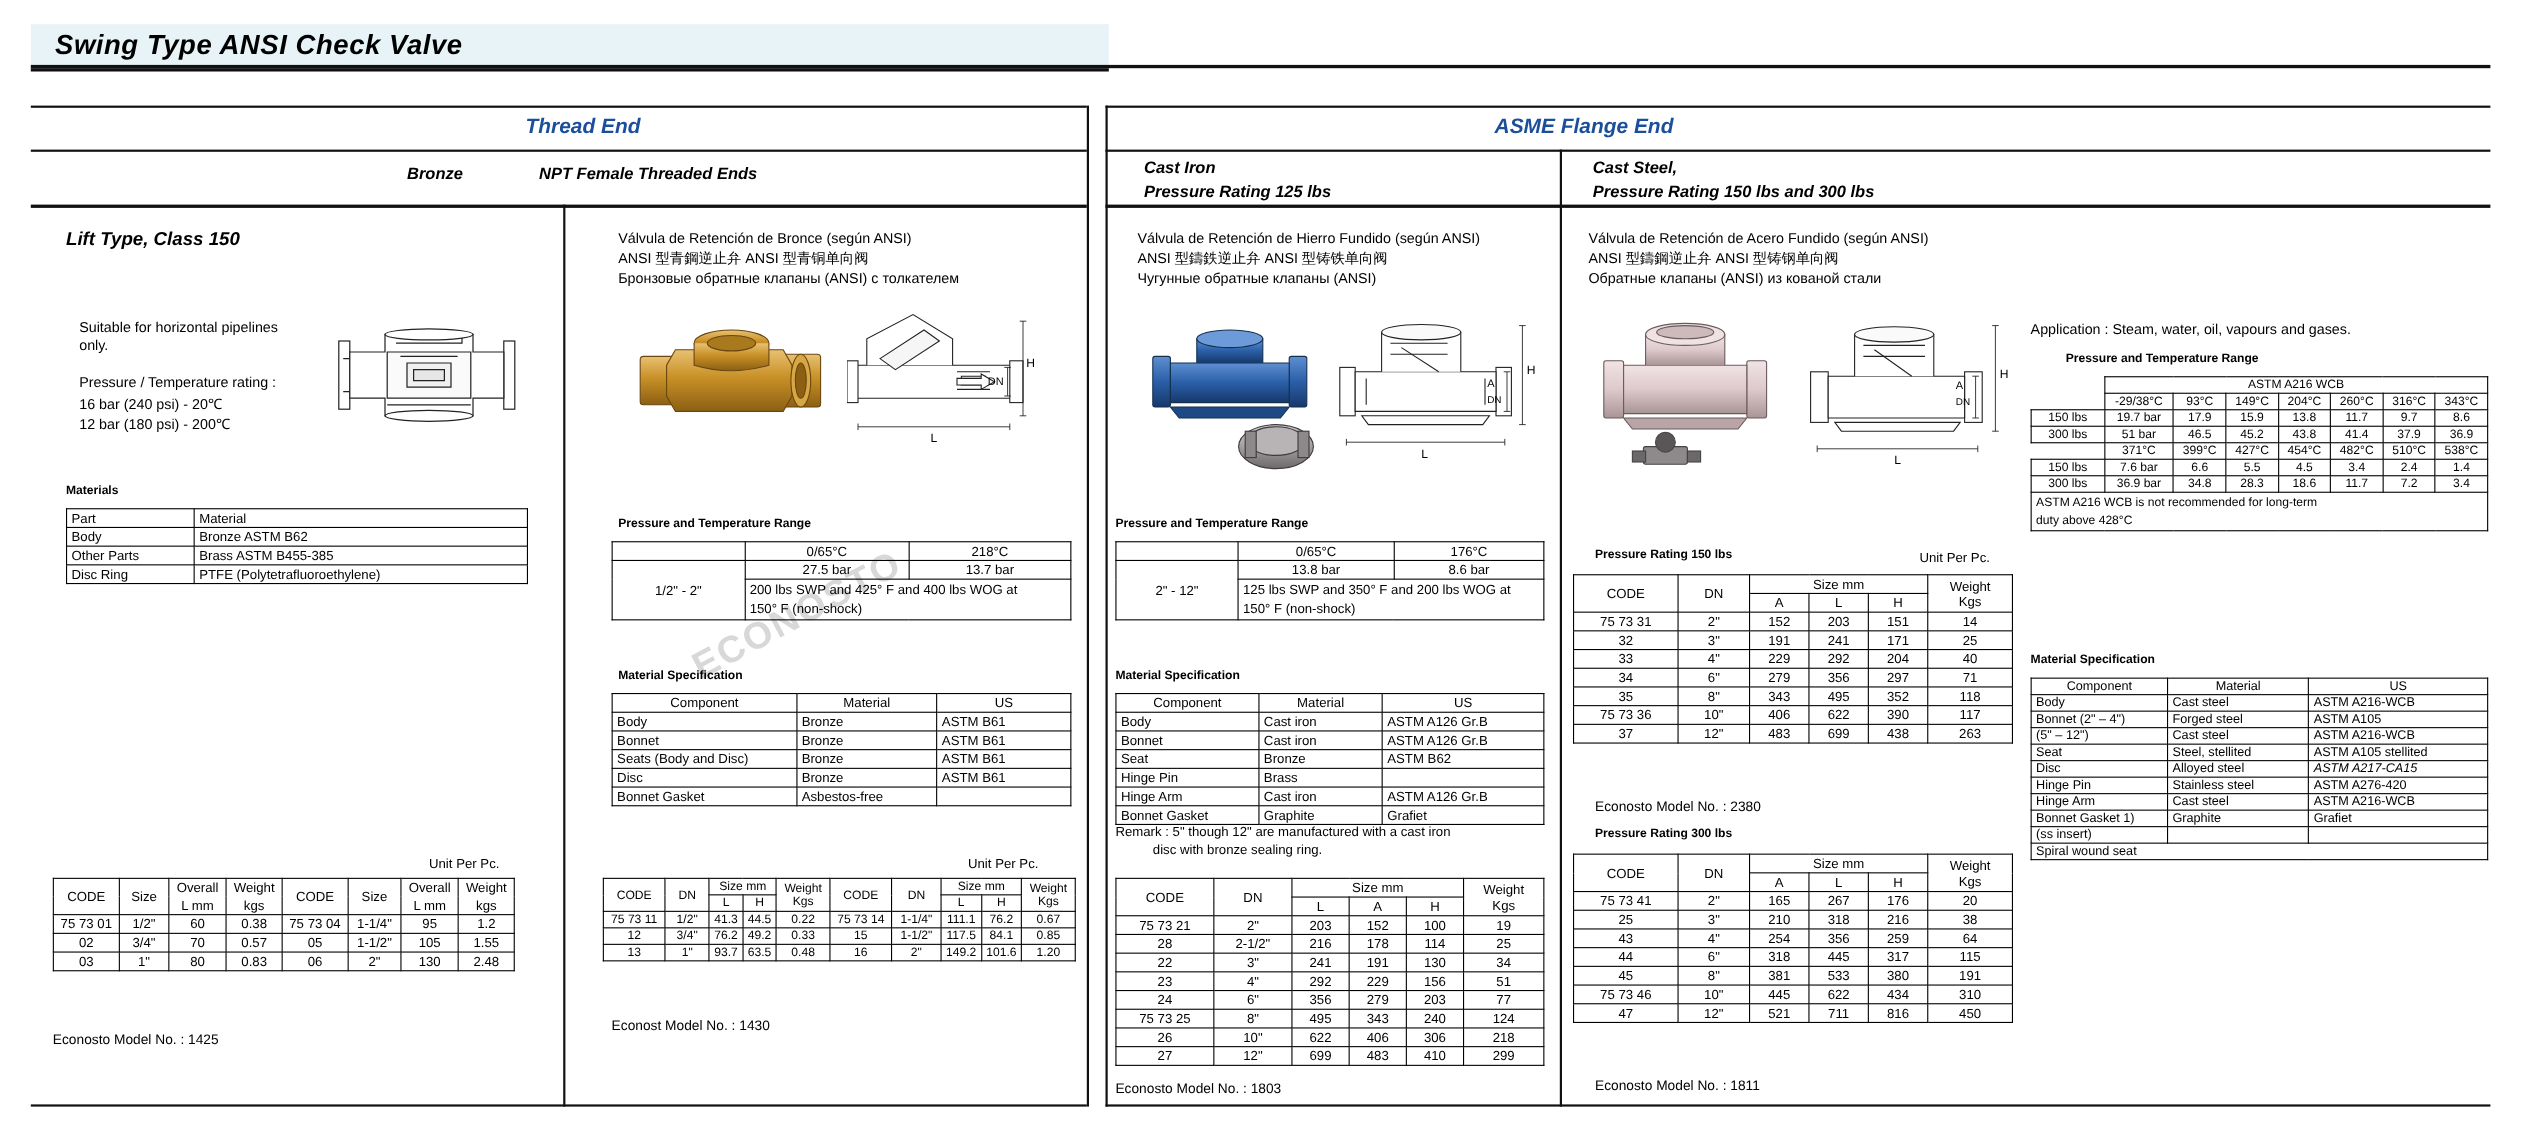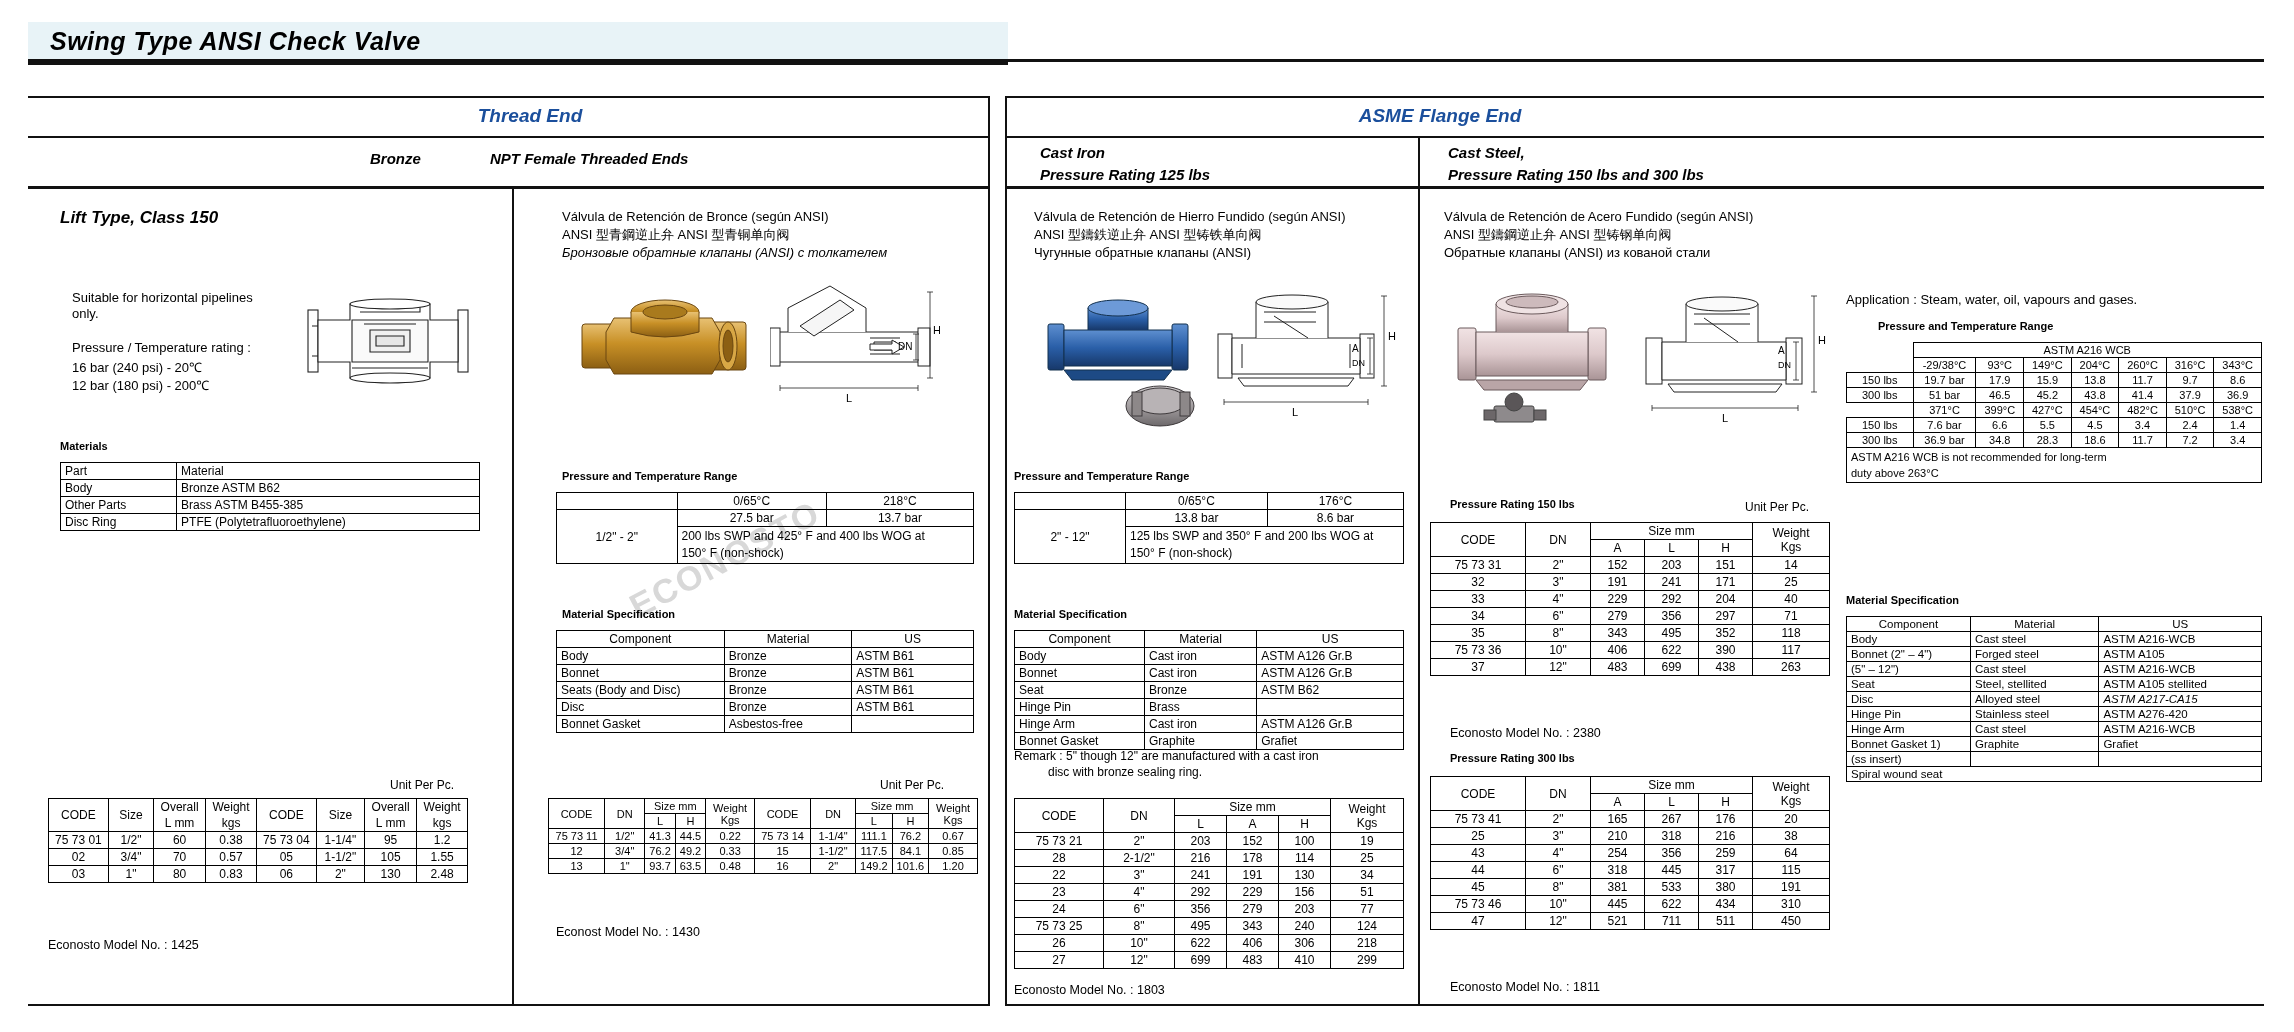--- a/index.html
+++ b/index.html
@@ -175,21 +175,21 @@
       <td>2"</td>
       <td>130</td>
       <td>2.48</td>
     </tr>
   </tbody>
     </table>
   <div class="model" style="left:48px;top:938px;">Econosto Model No. : 1425</div>
 
   <div class="lang" style="left:562px;top:208px;">Válvula de Retención de Bronce (según ANSI)</div>
   <div class="lang" style="left:562px;top:226px;">ANSI 型青鋼逆止弁    ANSI 型青铜单向阀</div>
-  <div class="lang" style="left:562px;top:244px;font-style:italic;">Бронзовые обратные клапаны (ANSI)   с толкателем</div>
+  <div class="lang" style="left:562px;top:244px;">Бронзовые обратные клапаны (ANSI)   с толкателем</div>
 
   <div class="draw" style="left:570px;top:288px;">
     <svg width="190" height="120" viewBox="0 0 190 120">
       <defs>
         <linearGradient id="brass" x1="0" y1="0" x2="0" y2="1">
           <stop offset="0%" stop-color="#e8c173"></stop>
           <stop offset="45%" stop-color="#c89026"></stop>
           <stop offset="100%" stop-color="#8c5f13"></stop>
         </linearGradient>
       </defs>
@@ -694,21 +694,21 @@
       <td>34.8</td>
       <td>28.3</td>
       <td>18.6</td>
       <td>11.7</td>
       <td>7.2</td>
       <td>3.4</td>
     </tr>
     <tr>
       <td colspan="8" style="text-align:left;line-height:16px;">
         <span>ASTM A216 WCB is not recommended for long-term</span><br>
-        <span>duty above 263°C</span>
+        <span>duty above 428°C</span>
       </td>
     </tr>
   </tbody>
     </table>
 
   <div class="lbl" style="left:1846px;top:594px;">Material Specification</div>
   <table class="grid" style="left:1846px;top:616px;width:416px;font-size:11.5px;">
     <tbody>
         <tr>
       <td style="width:120px;">Component</td>
@@ -901,20 +901,20 @@
           <td>445</td>
           <td>622</td>
           <td>434</td>
           <td>310</td>
         </tr>
     <tr>
           <td class="bold">47</td>
           <td>12"</td>
           <td>521</td>
           <td>711</td>
-          <td>511</td>
+          <td>816</td>
           <td>450</td>
         </tr>
   </tbody>
     </table>
   <div class="model" style="left:1450px;top:980px;">Econosto Model No. : 1811</div>
 
 </div>
 
 </body></html>

